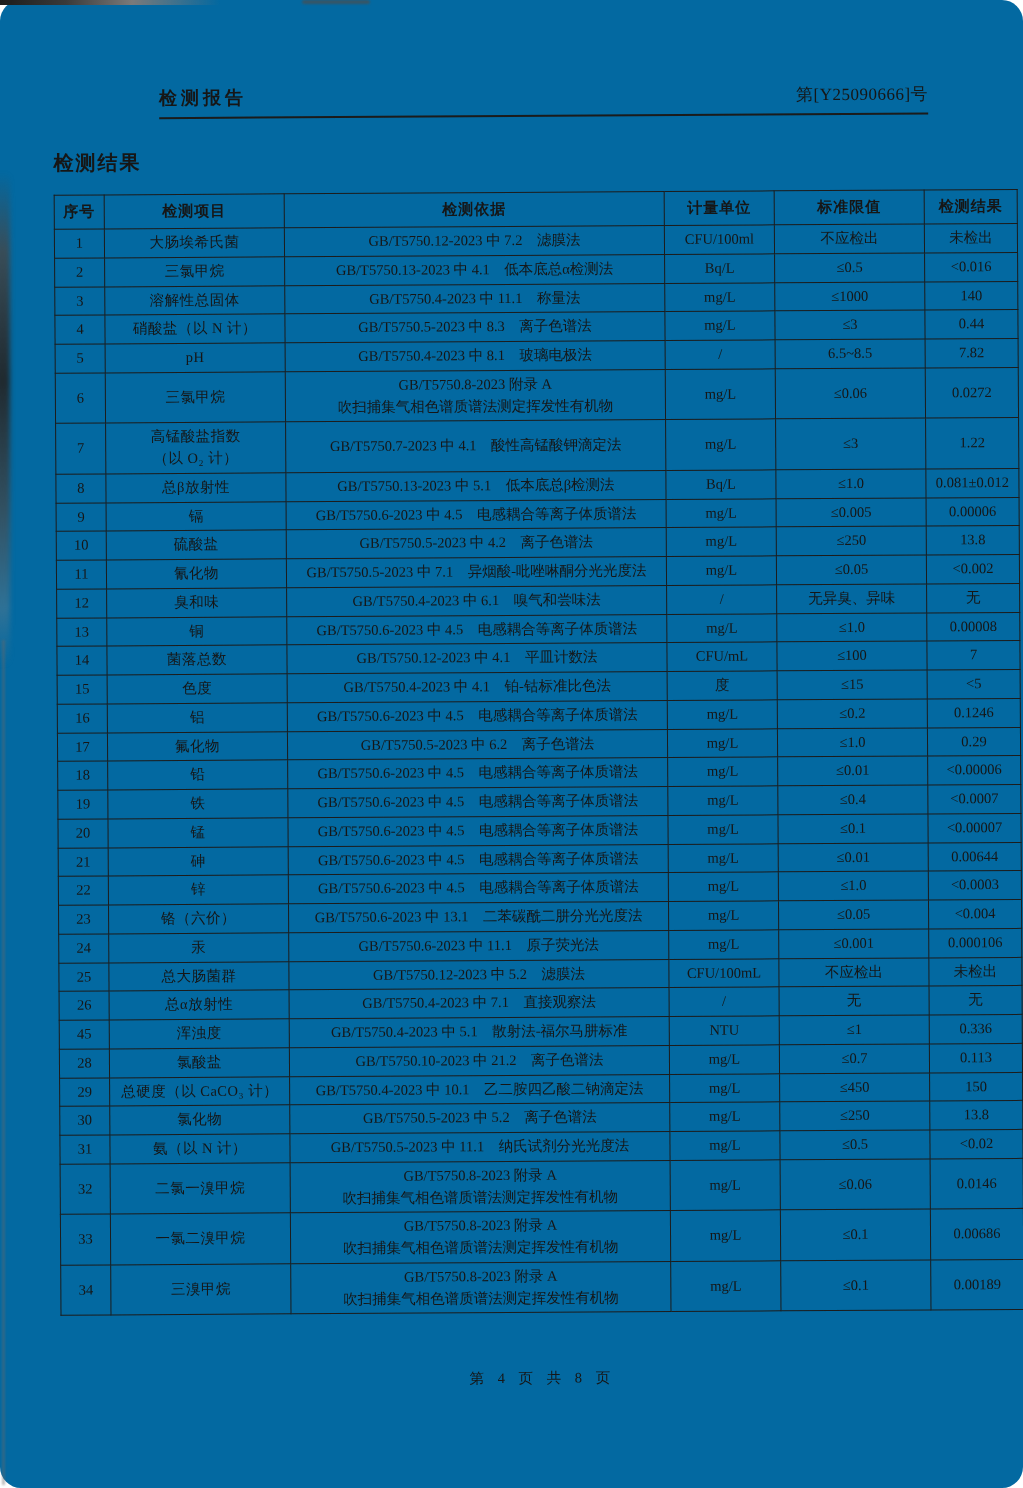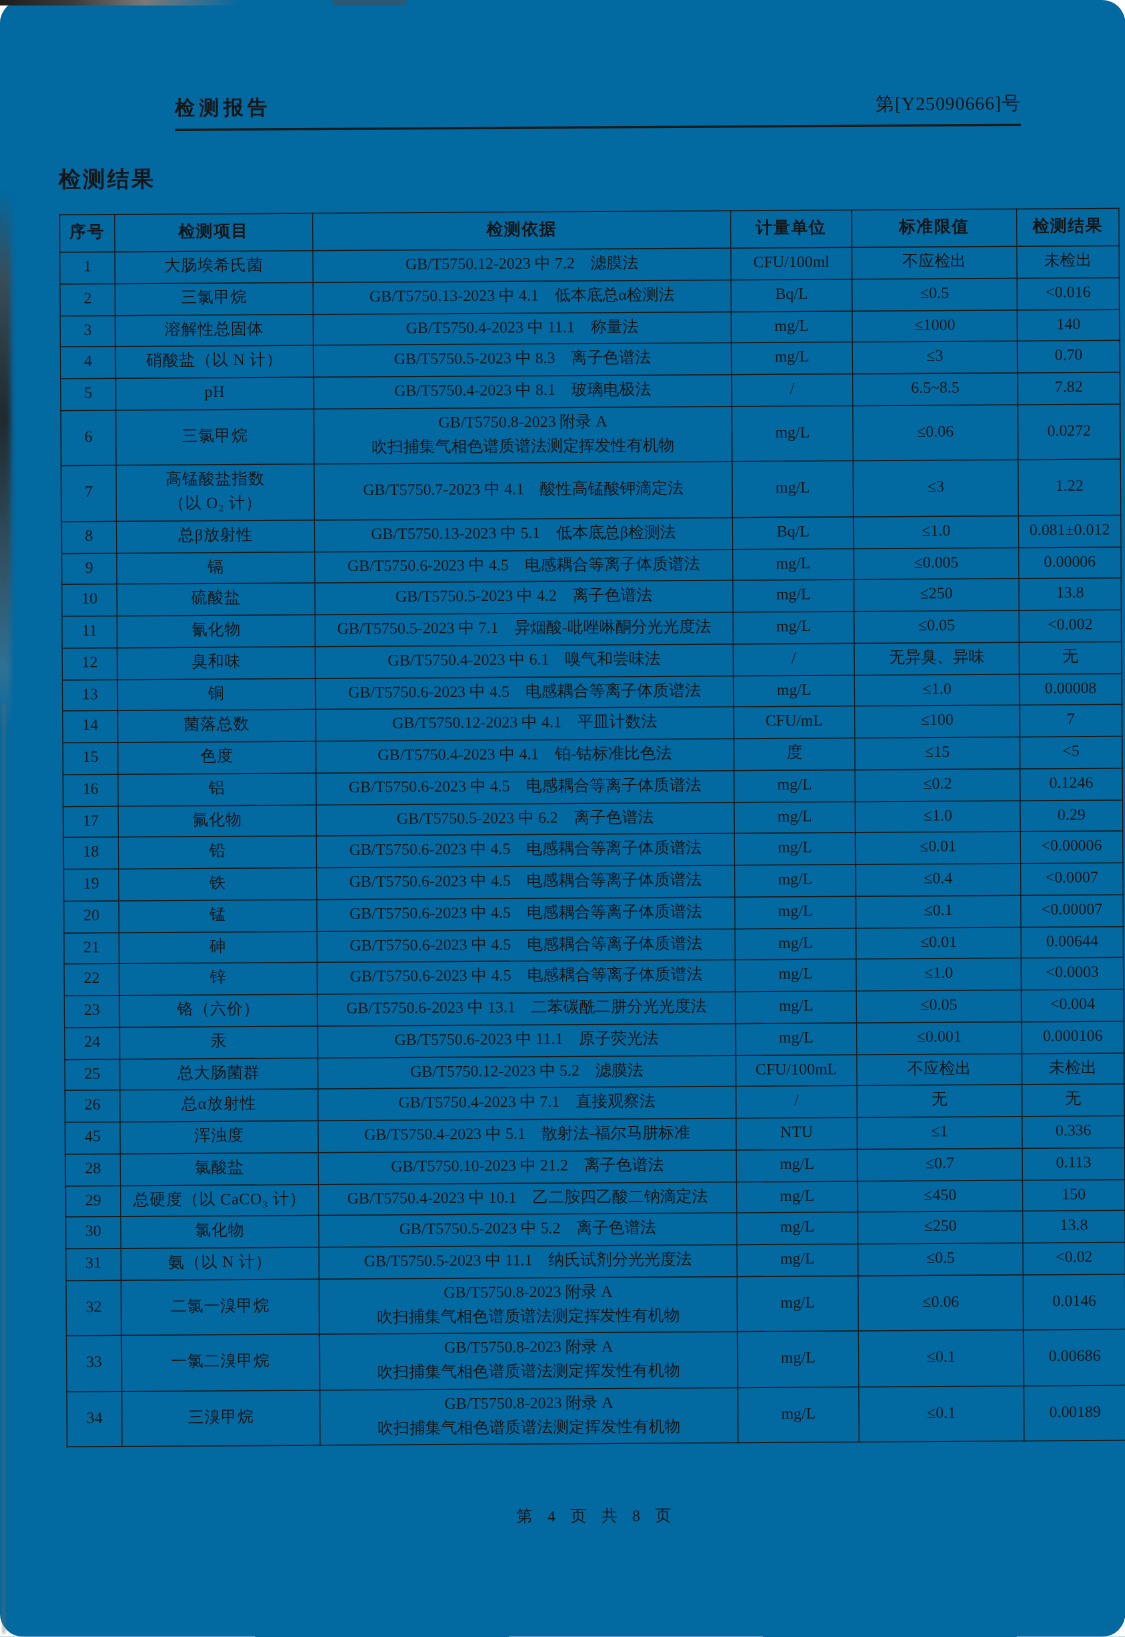--- a/index.html
+++ b/index.html
@@ -145,21 +145,21 @@
             <td class="c-limit">≤1000</td>
             <td class="c-result">140</td>
           </tr>
 
           <tr>
             <td class="c-no">4</td>
             <td class="c-item">硝酸盐（以 N 计）</td>
             <td class="c-method">GB/T5750.5-2023 中 8.3　离子色谱法</td>
             <td class="c-unit">mg/L</td>
             <td class="c-limit">≤3</td>
-            <td class="c-result">0.70</td>
+            <td class="c-result">0.44</td>
           </tr>
 
           <tr>
             <td class="c-no">5</td>
             <td class="c-item">pH</td>
             <td class="c-method">GB/T5750.4-2023 中 8.1　玻璃电极法</td>
             <td class="c-unit">/</td>
             <td class="c-limit">6.5~8.5</td>
             <td class="c-result">7.82</td>
           </tr>

